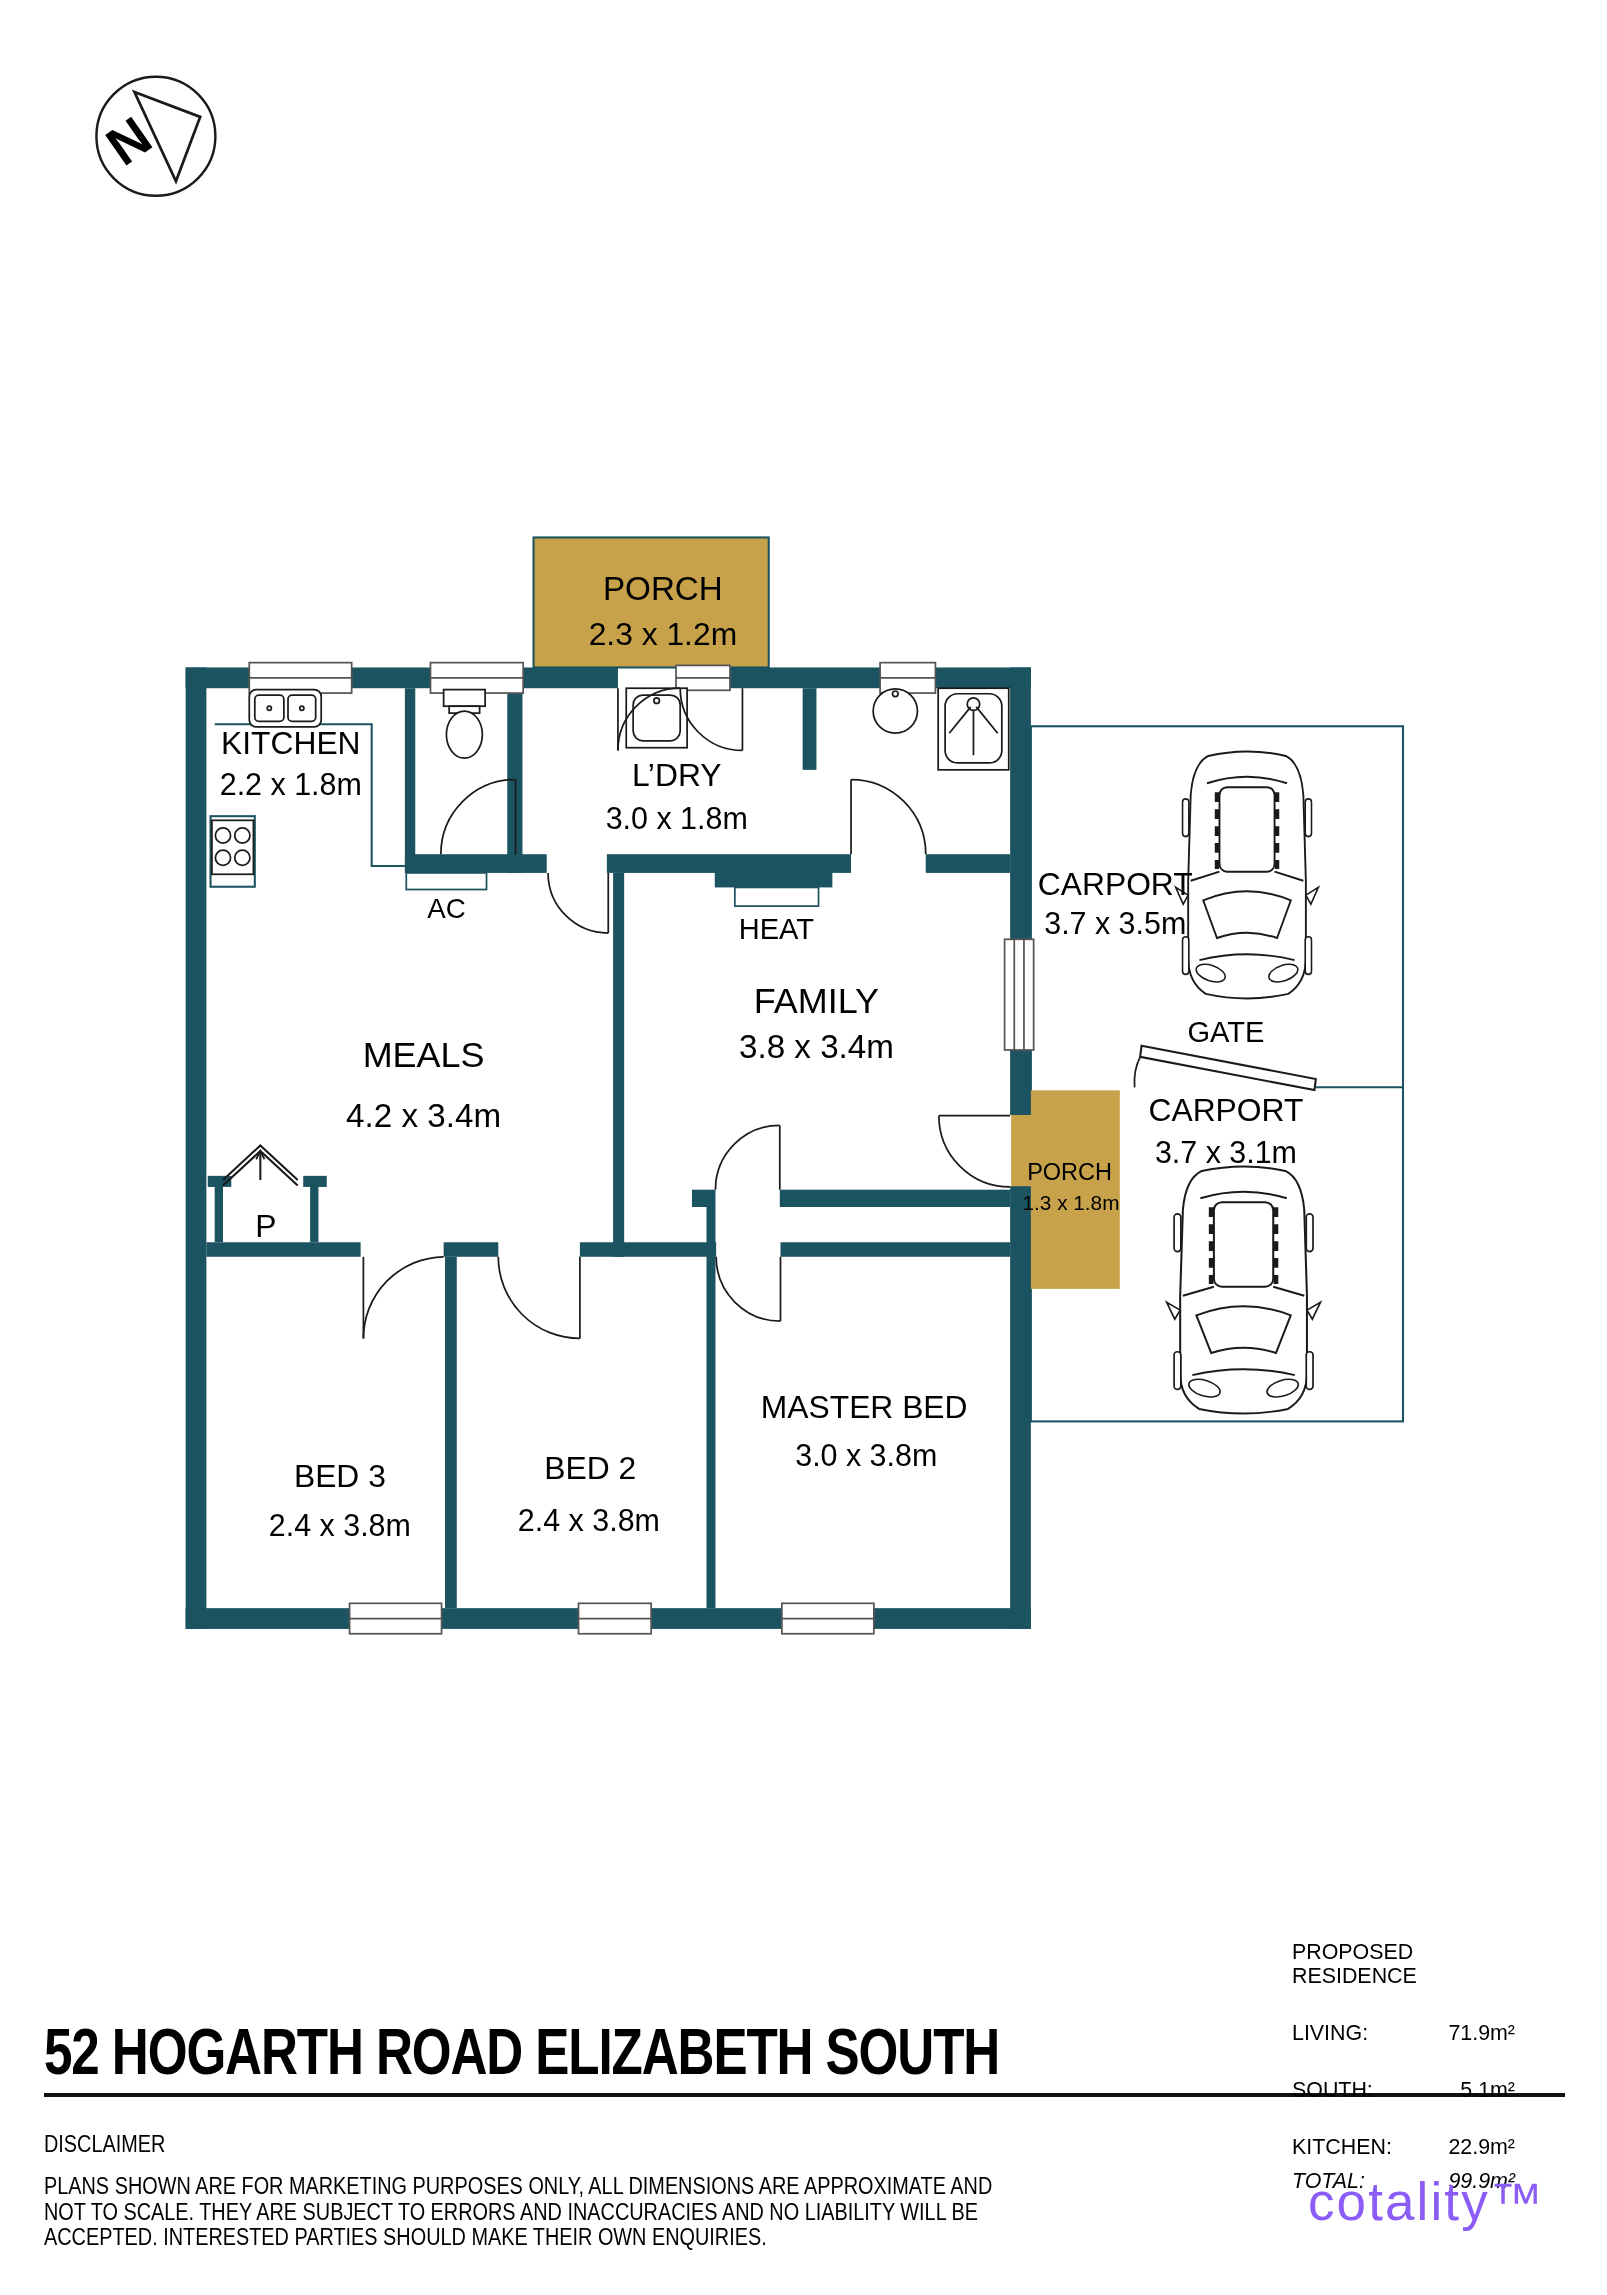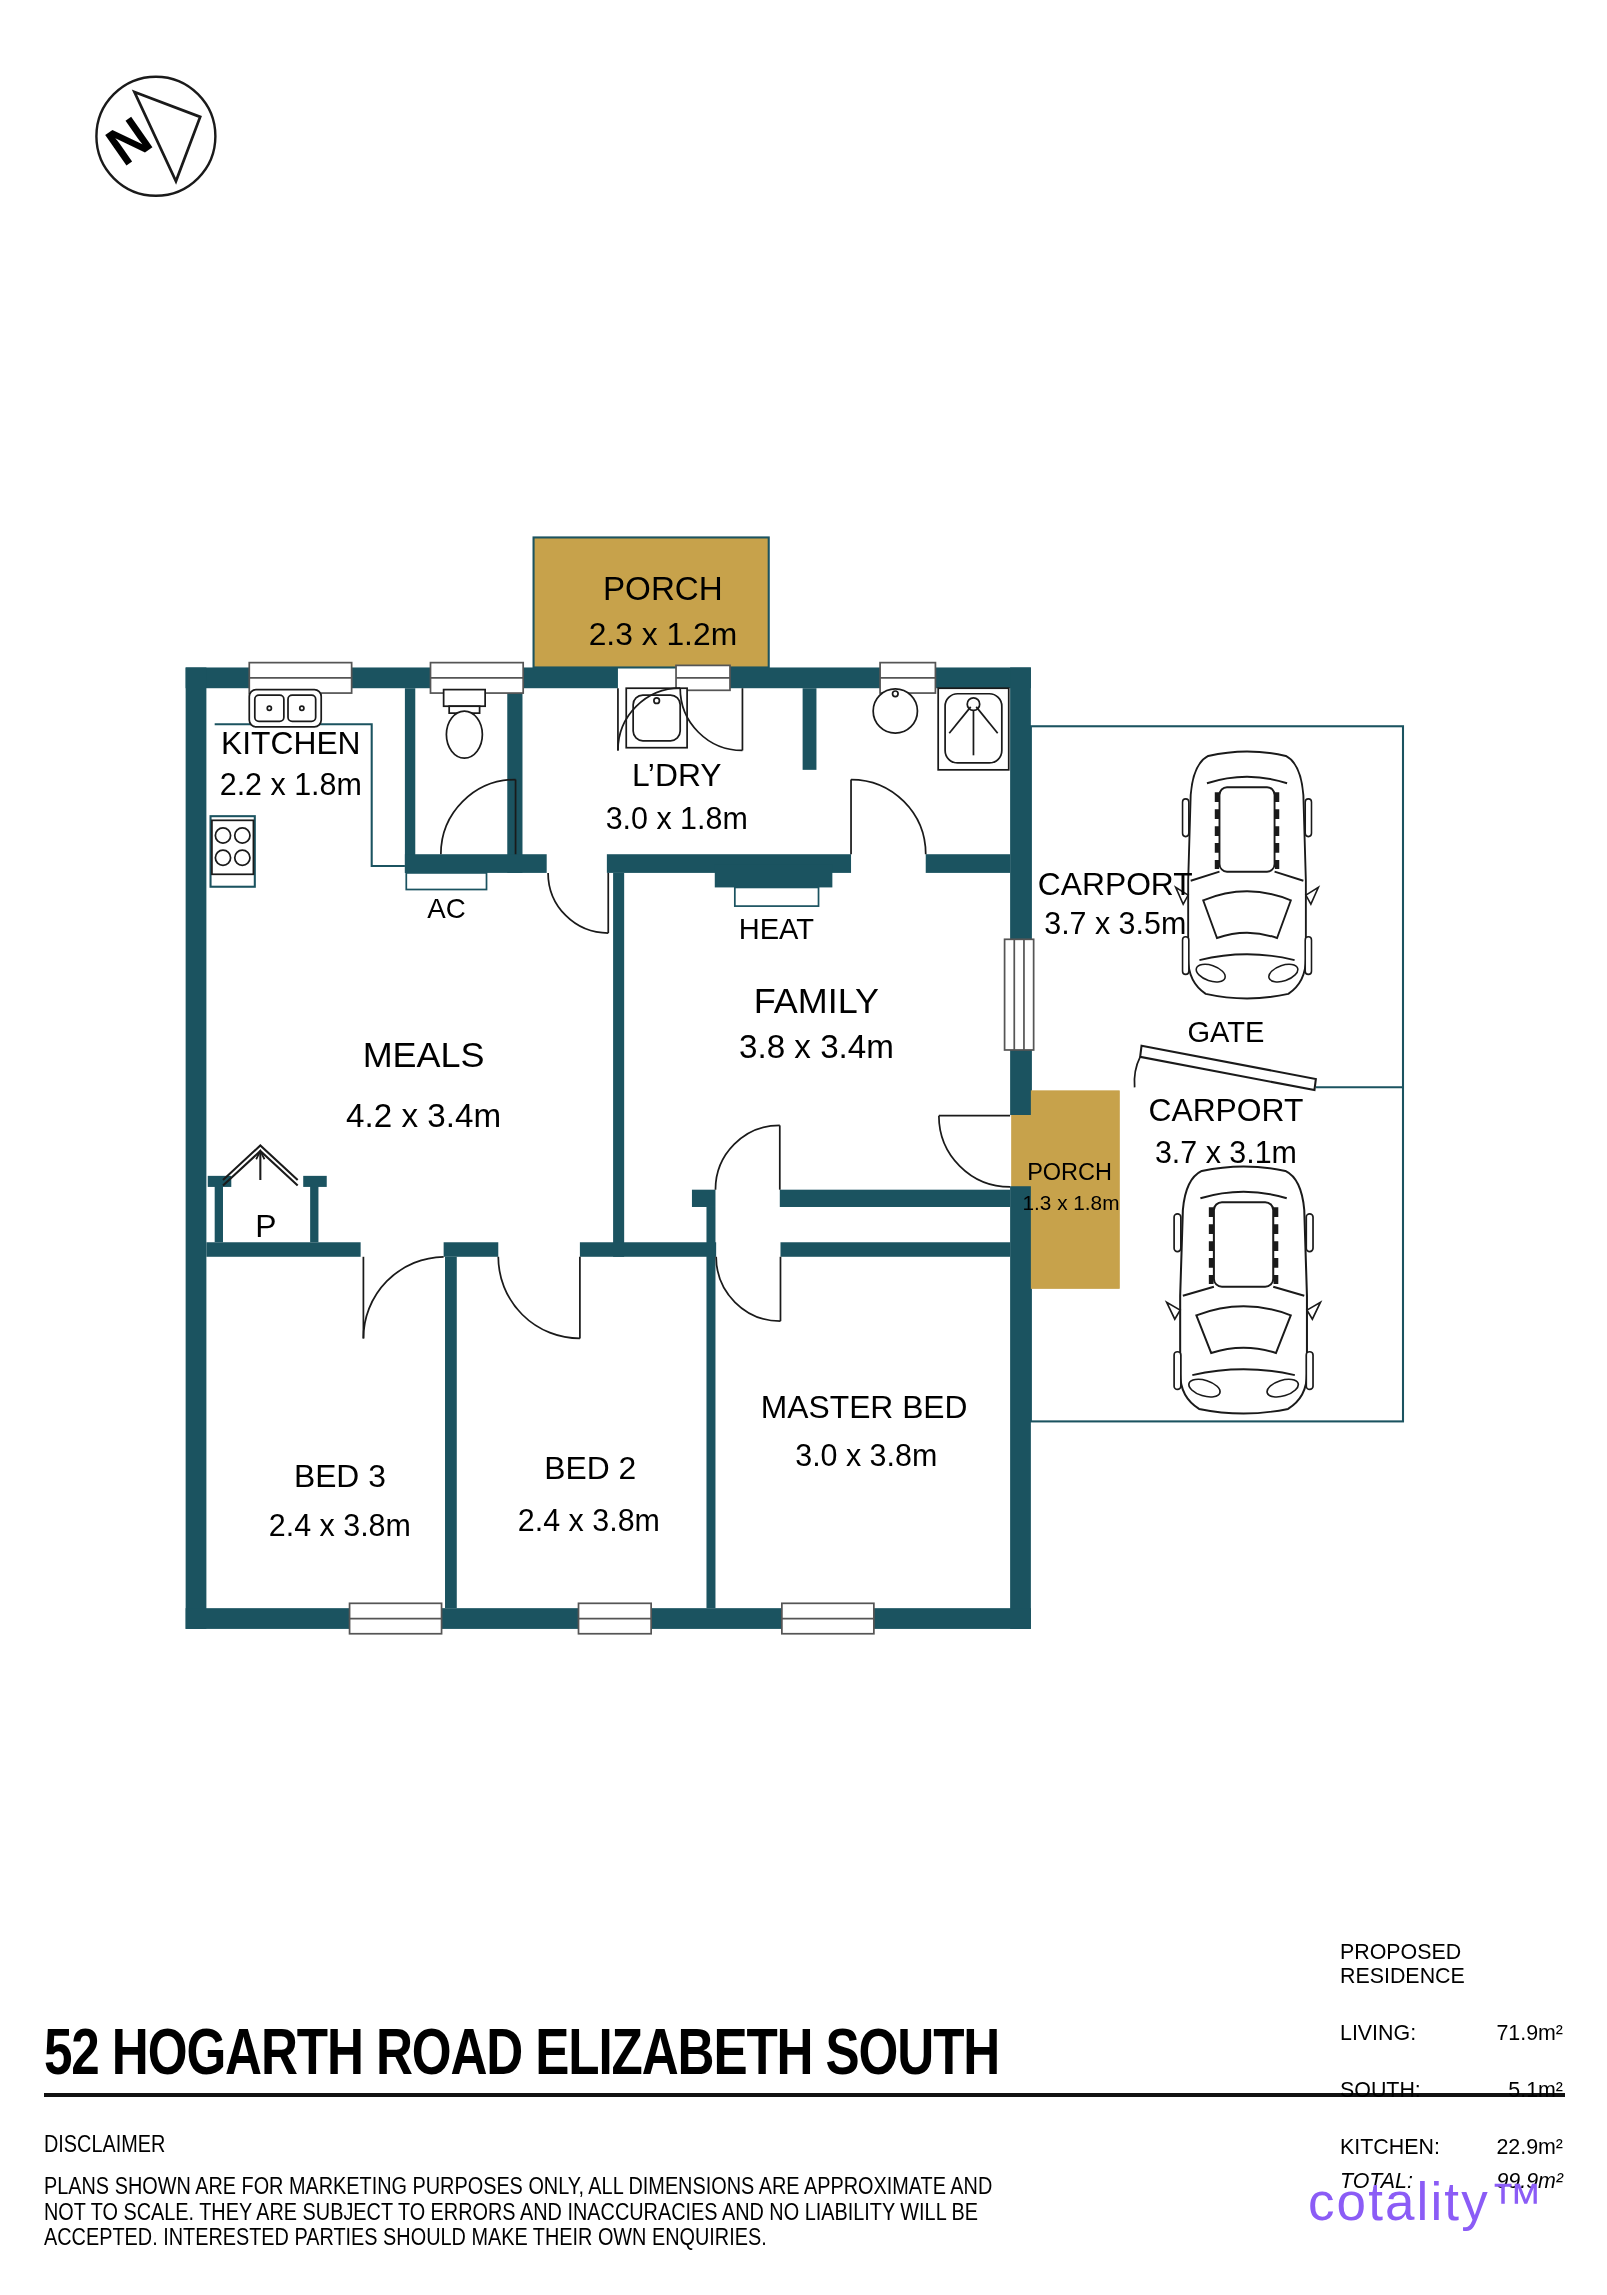--- a/index.html
+++ b/index.html
@@ -12,21 +12,21 @@
   .big-dims{font-size:48px;}
   .small-name{font-size:34px;}
   .small-dims{font-size:30px;}
   .tag{font-size:42px;}
   .mid{text-anchor:middle;}
   
   .address{position:absolute;left:44px;top:2020px;font-size:64px;font-weight:bold;
            letter-spacing:-1.4px;white-space:nowrap;transform:scaleX(.80);transform-origin:left top;
            line-height:64px;}
   .rule{position:absolute;left:44px;top:2093px;width:1521px;height:3.5px;background:#111;}
-  .areas{position:absolute;left:1340px;top:1940px;width:223px;font-size:21.4px;line-height:24px;}
+  .areas{position:absolute;left:1292px;top:1940px;width:223px;font-size:21.4px;line-height:24px;}
   .areas .title{margin-bottom:8.3px;}
   .arow{display:flex;justify-content:space-between;margin-top:33px;}
   .arow.total{margin-top:9.7px;font-style:italic;}
   .disc{position:absolute;left:44px;top:2132px;width:1218px;font-size:23.5px;line-height:25.6px;
         transform:scaleX(.845);transform-origin:left top;}
   .disc .dtitle{margin-bottom:16.6px;}
   .brand{position:absolute;left:1189px;top:2120px;width:401px;height:166px;}
   .brand .mono{position:absolute;left:0;top:5.5px;}
   .brand .btxt{position:absolute;left:87px;top:9.7px;z-index:2;}
   .brand .tagline{font-size:18.7px;font-weight:600;letter-spacing:0.7px;}

